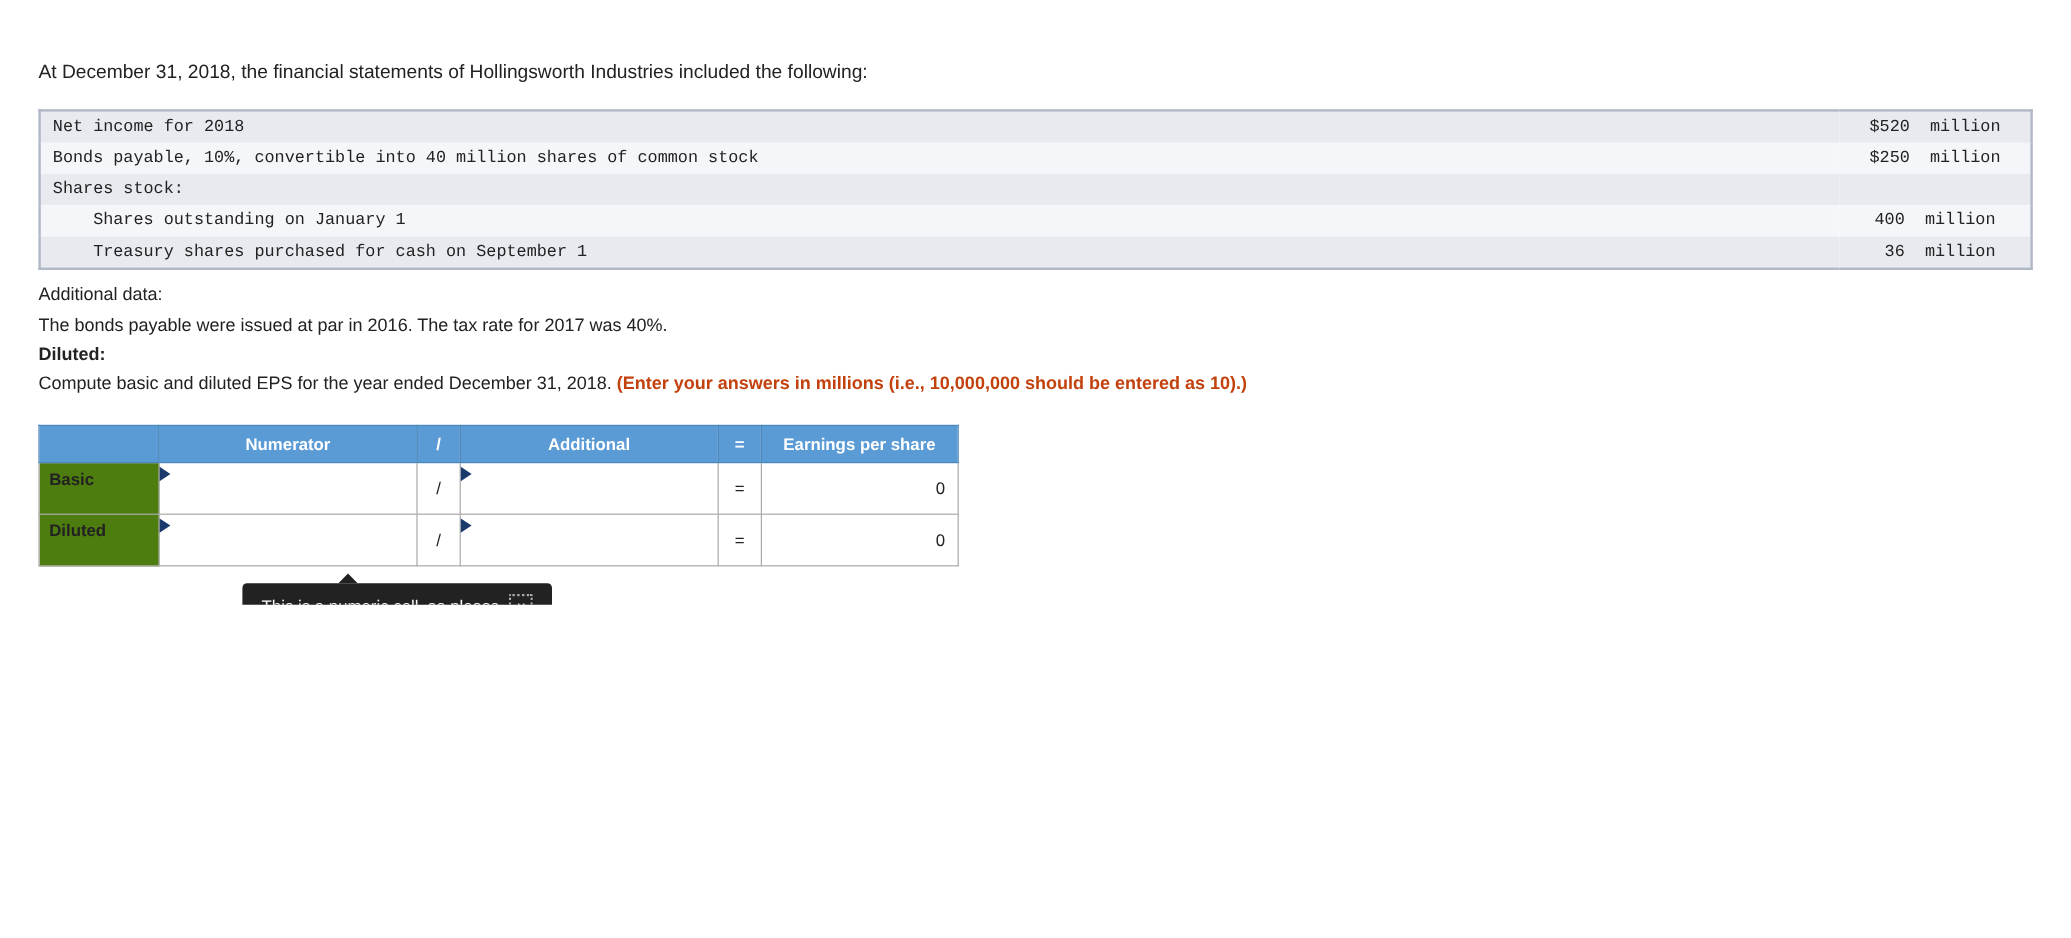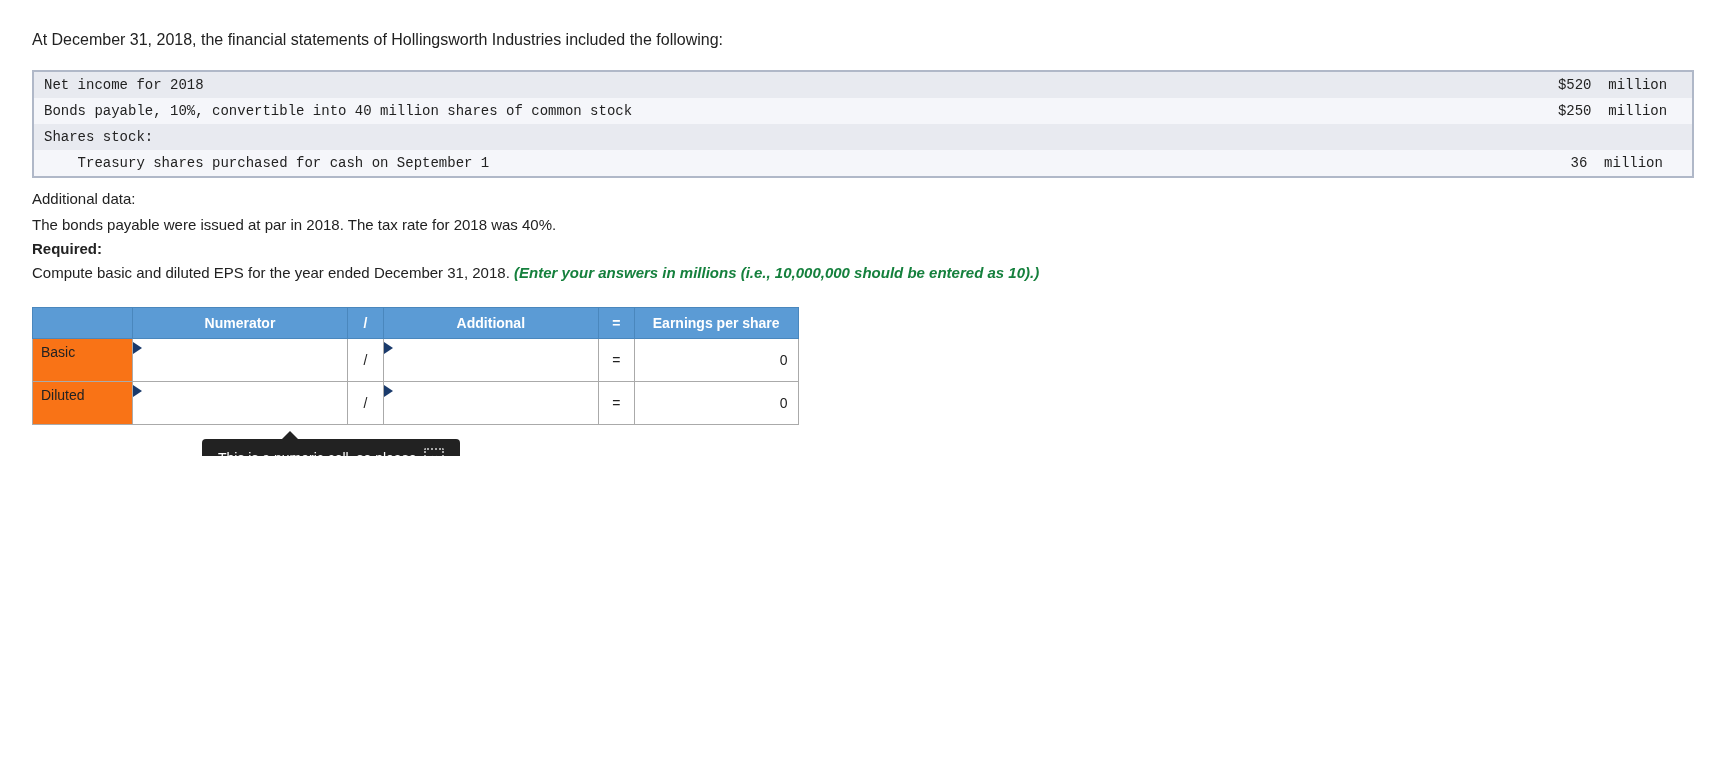--- a/index.html
+++ b/index.html
@@ -8,20 +8,21 @@
       font-size: 15px;
       background: #fff;
       color: #222;
       padding: 28px 32px;
     }
 
     .intro-text {
       font-size: 16px;
       margin-bottom: 18px;
       line-height: 1.5;
+      margin-top: 21px;
     }
 
     .financial-table {
       width: 100%;
       border-collapse: collapse;
       margin-bottom: 8px;
       border: 2px solid #b0b8c8;
     }
 
     .financial-table tr {
@@ -58,23 +59,22 @@
       margin-bottom: 22px;
       font-size: 15px;
       line-height: 1.6;
     }
 
     .required-label {
       font-weight: bold;
     }
 
     .red-note {
-      color: #15803d;
+      color: #c2410c;
       font-weight: bold;
-      font-style: italic;
     }
 
     
     .eps-wrapper {
       position: relative;
       display: inline-block;
     }
 
     .eps-table {
       border-collapse: collapse;
@@ -109,22 +109,22 @@
     }
 
     .eps-table td {
       border: 1px solid #aaa;
       padding: 4px 8px;
       font-size: 14px;
       vertical-align: middle;
     }
 
     .eps-table td.row-label {
-      background: #f97316;
-      font-weight: normal;
+      background: #4d7c0f;
+      font-weight: bold;
       white-space: nowrap;
       padding: 4px 14px 20px 8px;
     }
 
     .eps-table td.slash-cell {
       text-align: center;
       background: #fff;
       width: 36px;
     }
 
@@ -229,36 +229,40 @@
     </tr>
     <tr>
       <td>Bonds payable, 10%, convertible into 40 million shares of common stock</td>
       <td class="value-col">$250&nbsp; million</td>
     </tr>
     <tr>
       <td>Shares stock:</td>
       <td class="value-col"></td>
     </tr>
     <tr>
+      <td>&nbsp;&nbsp;&nbsp;&nbsp;Shares outstanding on January 1</td>
+      <td class="value-col">400&nbsp; million</td>
+    </tr>
+    <tr>
       <td>&nbsp;&nbsp;&nbsp;&nbsp;Treasury shares purchased for cash on September 1</td>
       <td class="value-col">&nbsp;36&nbsp; million</td>
     </tr>
   </tbody>
 </table>
 
 
 <div class="additional-data">
   <p>Additional data:</p>
-  <p>The bonds payable were issued at par in 2018. The tax rate for 2018 was 40%.</p>
+  <p>The bonds payable were issued at par in 2016. The tax rate for 2017 was 40%.</p>
 </div>
 
 
 <div class="required-section">
   <p>
-    <span class="required-label">Required:</span>
+    <span class="required-label">Diluted:</span>
   </p>
   <p>
     <span>Compute basic and diluted EPS for the year ended December 31, 2018.</span>
     <span class="red-note">(Enter your answers in millions (i.e., 10,000,000 should be entered as 10).)</span>
   </p>
 </div>
 
 
 <div class="eps-wrapper">
   <table class="eps-table">

